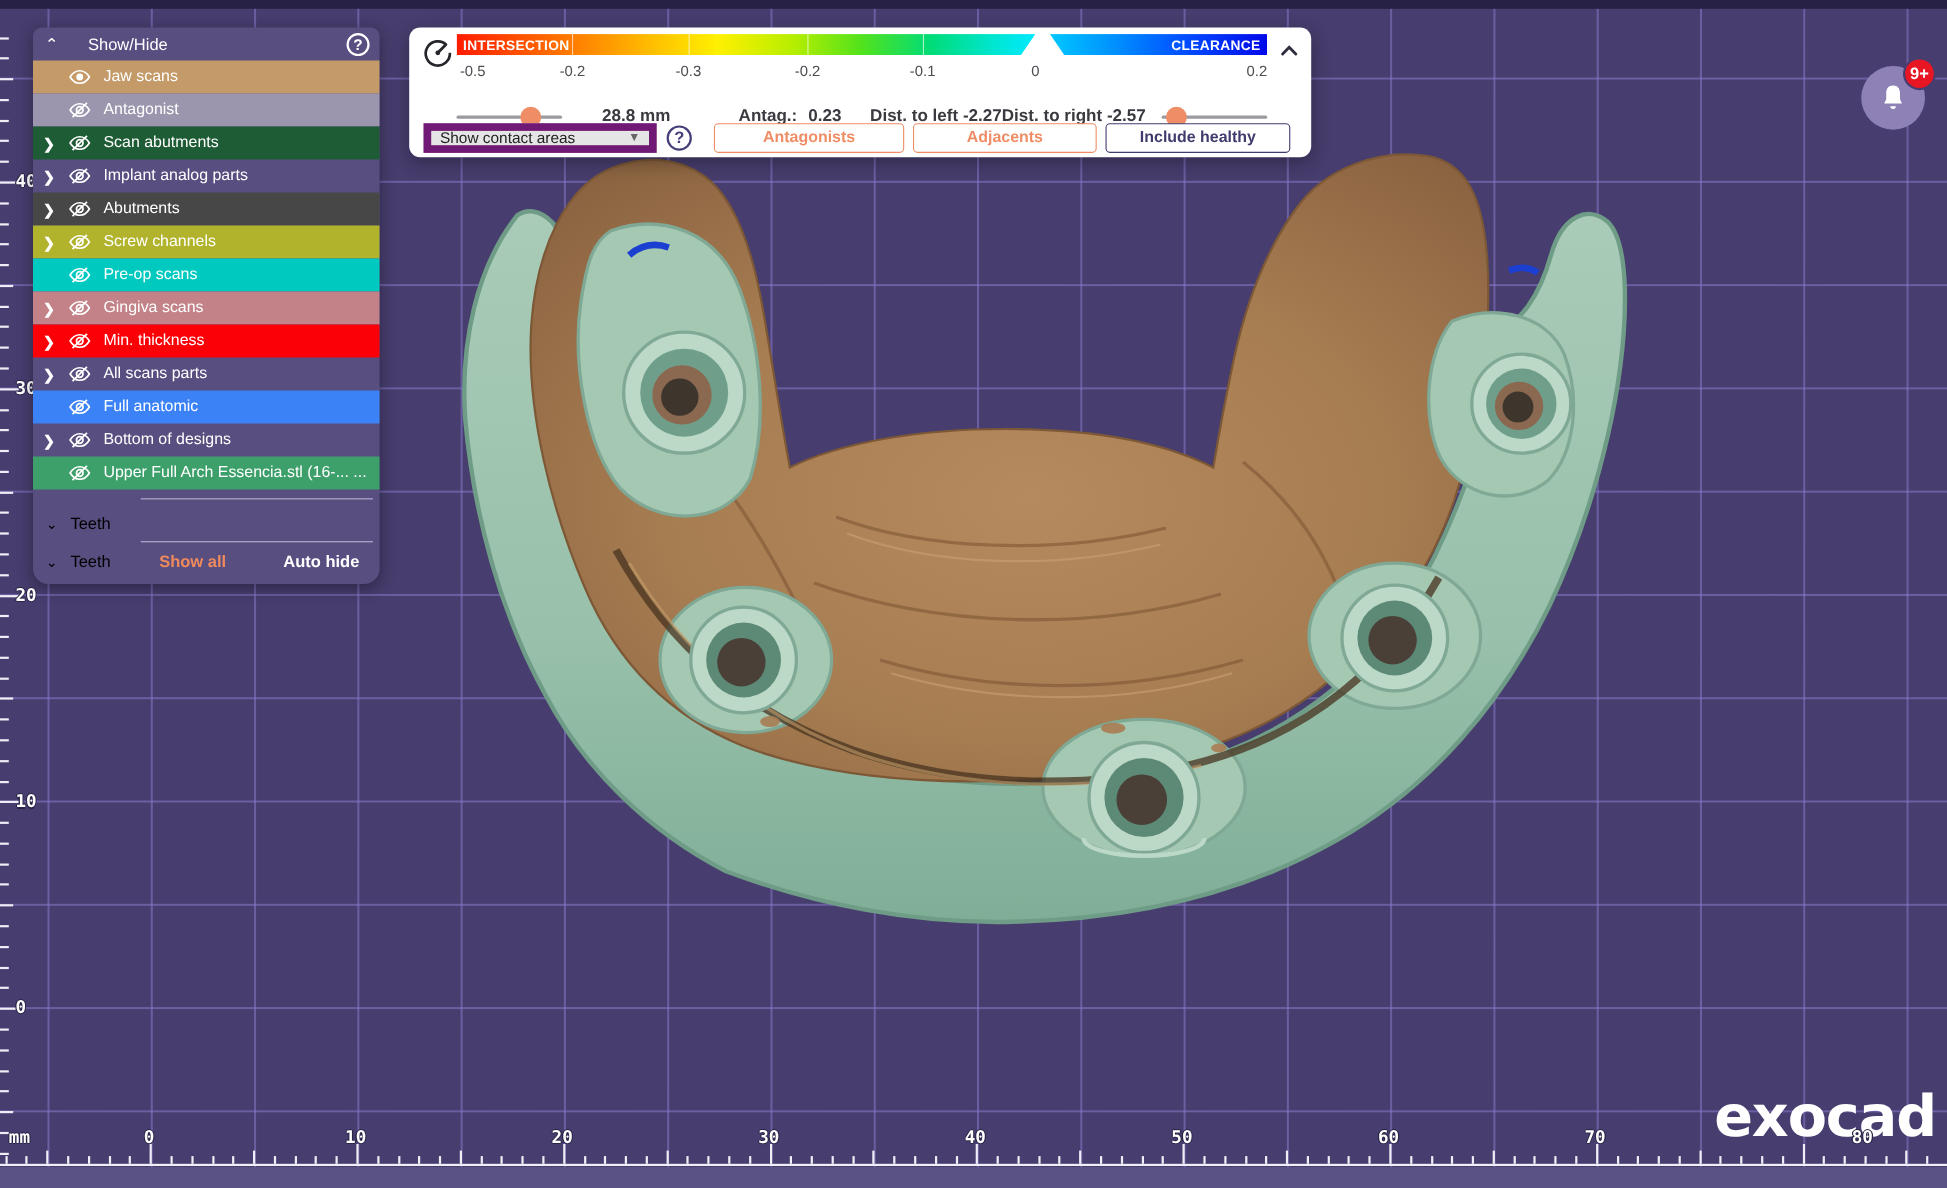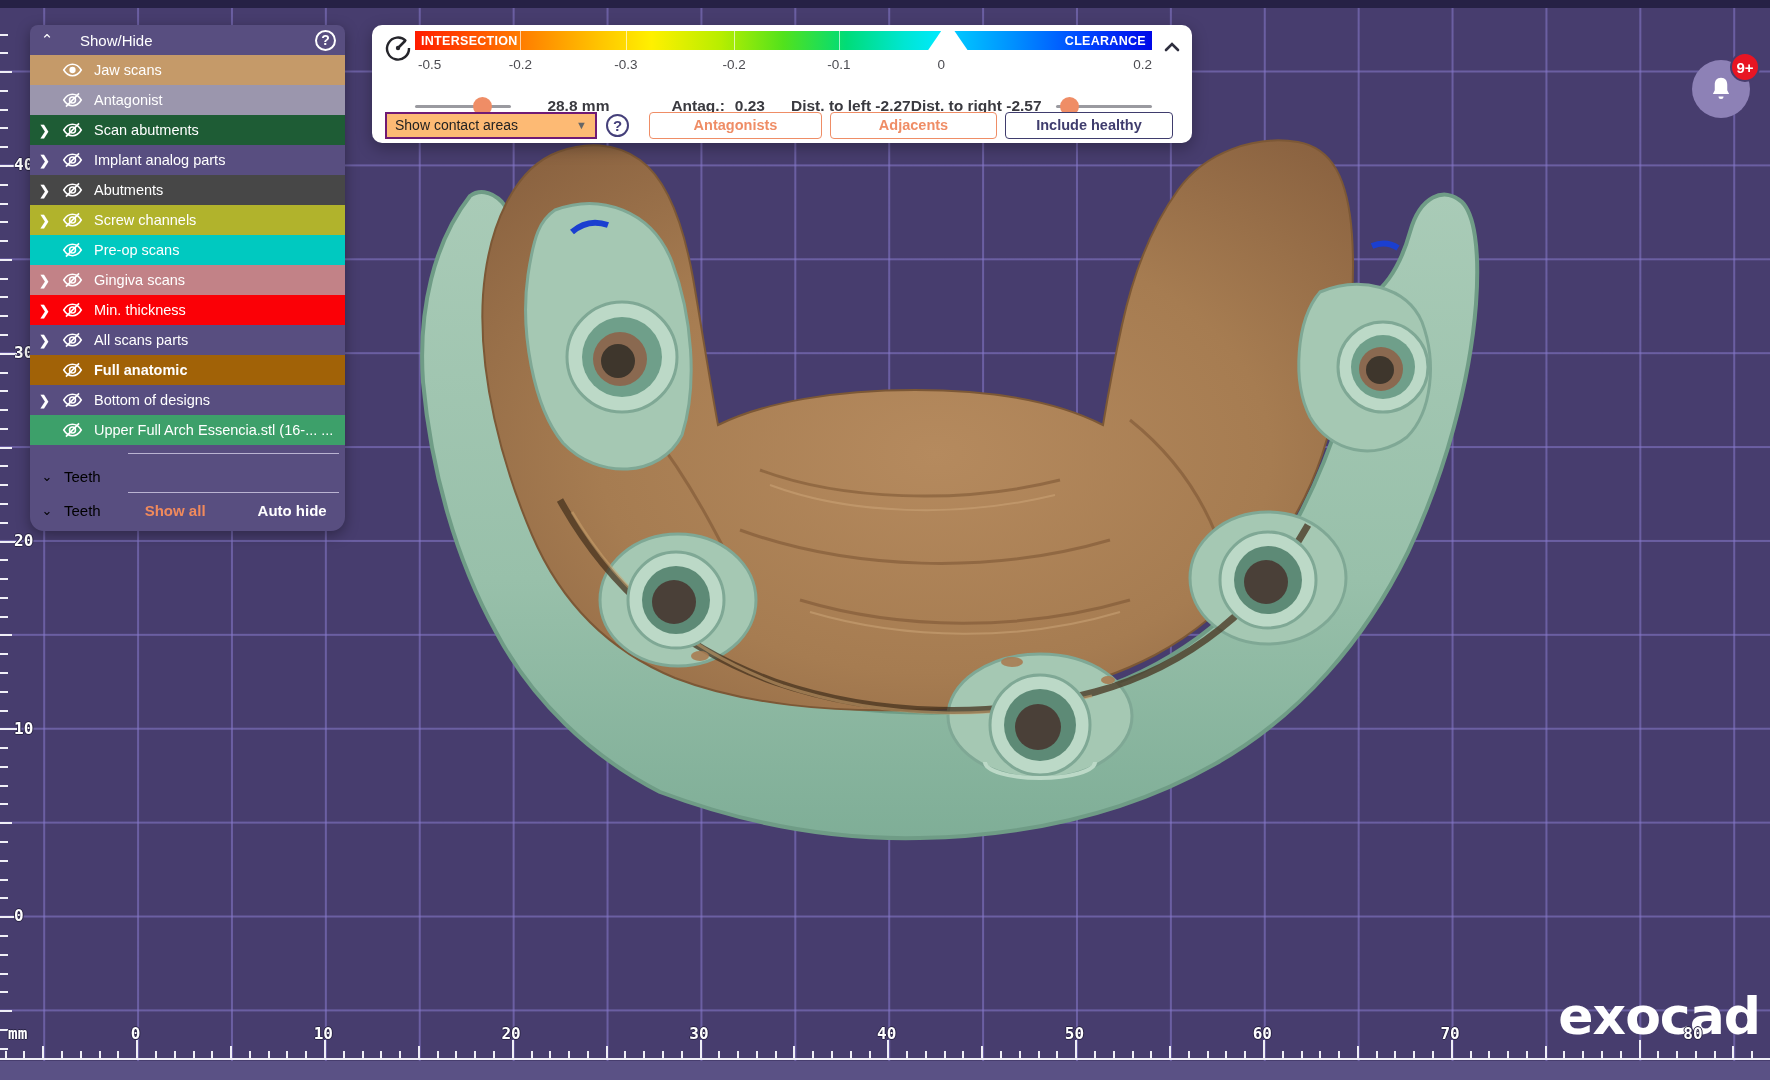--- a/index.html
+++ b/index.html
@@ -76,21 +76,21 @@
   .grad-tick { position:absolute; top:26px; transform:translateX(-50%); color:#4c4c52; font-size:13.5px; }
   .grad-tick.last { transform:translateX(-100%); }
 
   #row2 { position:absolute; left:43px; top:68px; width:737px; height:26px; display:flex; align-items:center; }
   .slider { position:relative; width:112px; height:26px; }
   .slider .track { position:absolute; left:0; right:0; top:12px; height:3px; background:#9a9aa0; border-radius:2px; }
   .slider .handle { position:absolute; top:4px; width:19px; height:19px; border-radius:50%; background:#ef8d66; }
   .val { color:#3a3a40; font-size:15.5px; font-weight:bold; white-space:nowrap; }
 
   #row3 { position:absolute; left:13px; top:84px; width:794px; height:28px; display:flex; align-items:center; top:86px; }
-  #dropdown { width:212px; height:27px; background:#fdba74; border:2px solid #701a75; display:flex;
+  #dropdown { width:212px; height:27px; background:#e5e5e5; border:7px solid #701a75; display:flex;
     align-items:center; font-size:14px; color:#222; padding:0 8px; }
   #dropdown .dd-chev { margin-left:auto; color:#666; font-size:11px; }
   #row3 .help-circle2 { width:23px; height:23px; border-radius:50%; border:2px solid #45407a; color:#45407a;
     font-weight:bold; font-size:15px; display:flex; align-items:center; justify-content:center; margin:0 9px; }
   .tb-btn { height:27px; border-radius:4px; background:#fff; font-weight:bold; font-size:14.5px;
     display:flex; align-items:center; justify-content:center; cursor:pointer; }
   #btn-antagonists { width:173px; border:1.5px solid #ef8d66; color:#ef8d66; margin-left:11px; }
   #btn-adjacents   { width:167px; border:1.5px solid #ef8d66; color:#ef8d66; margin-left:8px; }
   #btn-healthy     { width:168px; border:1.5px solid #3f3c6d; color:#3f3c6d; margin-left:8px; }
 
@@ -496,21 +496,21 @@
           <span class="chev-slot">❯</span>
           <span class="eye-slot">
             <svg width="21" height="16" viewBox="0 0 24 18">
               <path d="M2 9 C5 4 8.5 2.5 12 2.5 C15.5 2.5 19 4 22 9 C19 14 15.5 15.5 12 15.5 C8.5 15.5 5 14 2 9 Z" fill="none" stroke="#fff" stroke-width="1.8"></path>
               <circle cx="12" cy="9" r="3.4" fill="none" stroke="#fff" stroke-width="1.8"></circle>
               <line x1="4.5" y1="16.5" x2="19.5" y2="1.5" stroke="#fff" stroke-width="1.9"></line>
             </svg>
           </span>
           <span class="lbl">All scans parts</span>
         </div>
-        <div class="sb-row" style="background: #a16207; font-weight: bold;">
+        <div class="sb-row" style="background: #3b82f6;">
           <span class="chev-slot"></span>
           <span class="eye-slot">
             <svg width="21" height="16" viewBox="0 0 24 18">
               <path d="M2 9 C5 4 8.5 2.5 12 2.5 C15.5 2.5 19 4 22 9 C19 14 15.5 15.5 12 15.5 C8.5 15.5 5 14 2 9 Z" fill="none" stroke="#fff" stroke-width="1.8"></path>
               <circle cx="12" cy="9" r="3.4" fill="none" stroke="#fff" stroke-width="1.8"></circle>
               <line x1="4.5" y1="16.5" x2="19.5" y2="1.5" stroke="#fff" stroke-width="1.9"></line>
             </svg>
           </span>
           <span class="lbl">Full anatomic</span>
         </div>

